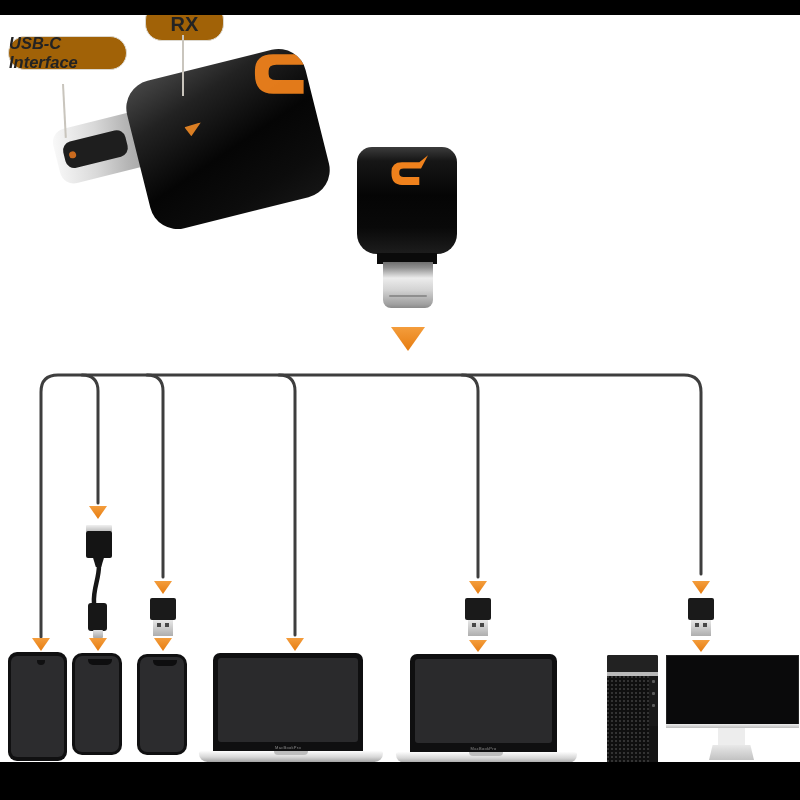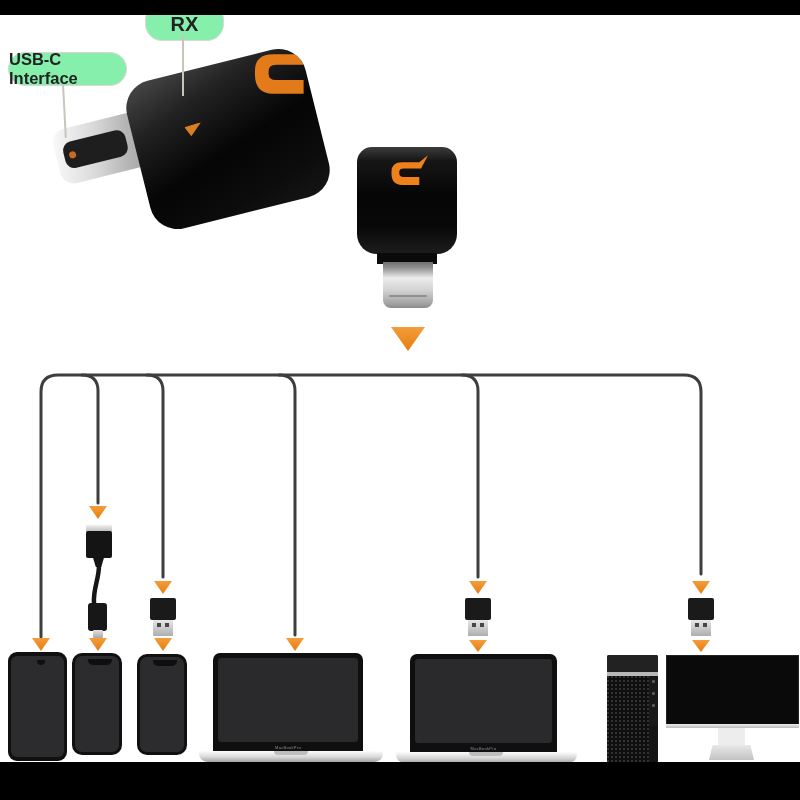--- a/index.html
+++ b/index.html
@@ -6,25 +6,25 @@
   .canvas{
     position:relative;width:800px;height:800px;background:#fff;overflow:hidden;
     font-family:"Liberation Sans",sans-serif;
   }
   .bar{position:absolute;left:0;width:800px;background:#000;z-index:10;}
   .bar-top{top:0;height:15px;}
   .bar-bottom{top:762px;height:38px;}
 
   
   .pill{
-    position:absolute;background:#86efac;border:1.5px solid #dcd8cf;border-radius:17px;
+    position:absolute;background:#a16207;border:1.5px solid #dcd8cf;border-radius:17px;
     display:flex;align-items:center;justify-content:center;color:#232323;z-index:2;
   }
   .pill-rx{left:145px;top:3px;width:77px;height:32px;font-size:20px;font-weight:600;padding-top:4px;}
-  .pill-usbc{left:8px;top:52px;width:117px;height:32px;font-size:16.5px;font-weight:600;}
+  .pill-usbc{left:8px;top:36px;width:117px;height:32px;font-size:16.5px;font-weight:600;font-style:italic;}
   .leader{position:absolute;width:1.5px;background:#c9c5bd;z-index:4;}
   .leader-rx{left:182px;top:35px;height:61px;}
   .leader-usbc{left:62px;top:84px;height:54px;transform:rotate(-3deg);transform-origin:top center;}
 
   
   .adapter3d{position:absolute;left:40px;top:45px;width:285px;height:200px;z-index:3;}
   .a3-plug{
     position:absolute;left:15px;top:72px;width:118px;height:56px;border-radius:14px 5px 5px 14px;
     background:linear-gradient(100deg,#fafafa 0%,#d9d9d9 35%,#b5b5b5 60%,#8c8c8c 100%);
     transform:rotate(-14deg);

